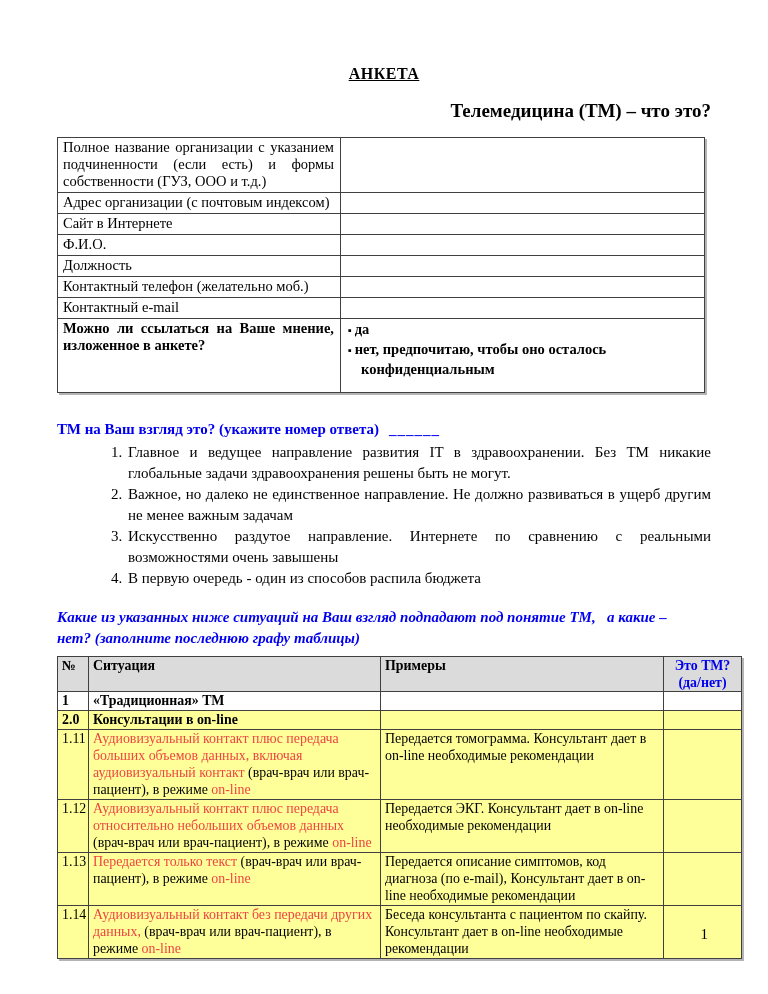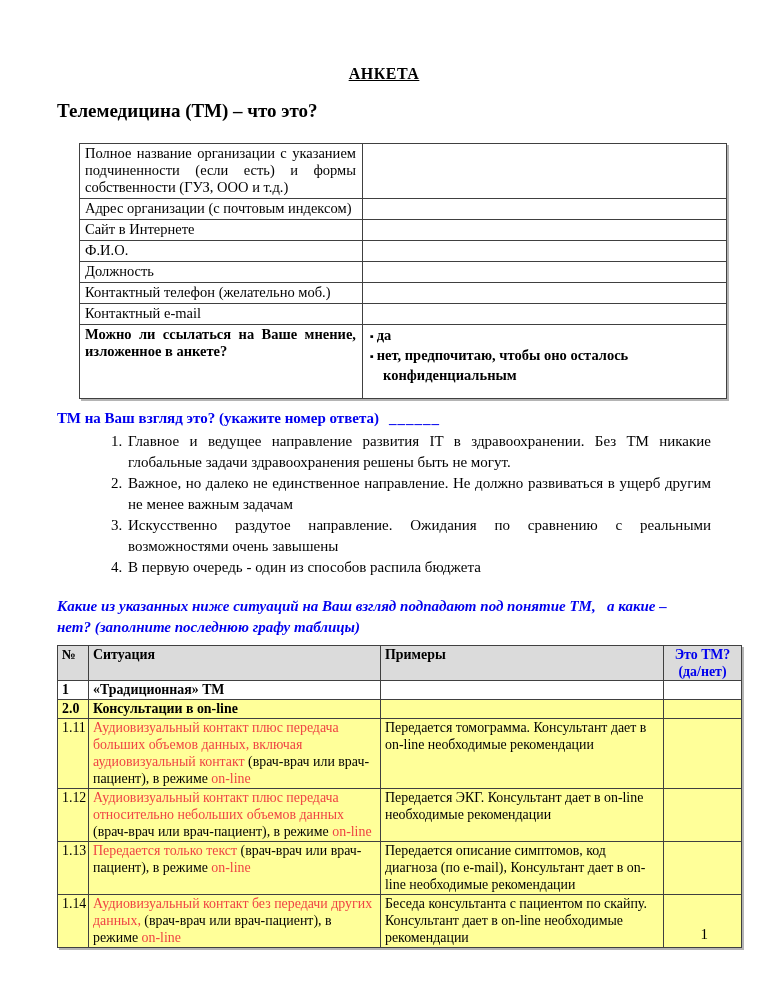--- a/index.html
+++ b/index.html
@@ -7,43 +7,42 @@
     width:768px;height:994px;position:relative;box-sizing:border-box;
     padding:64px 57px 0 57px;background:#ffffff;color:#000;
     font-family:"Liberation Serif","DejaVu Serif",serif;
     overflow:hidden;
   }
   .title{
     text-align:center;font-weight:bold;font-size:16px;line-height:20px;
     text-decoration:underline;letter-spacing:.5px;margin-bottom:16px;
   }
   .subtitle{
-    text-align:left;font-weight:bold;font-size:19px;line-height:22px;
-    margin-bottom:21px;
+    text-align:right;font-weight:bold;font-size:19px;line-height:22px;
+    margin-bottom:15px;
   }
   table{border-collapse:collapse;}
   table.info{
     width:647px;table-layout:fixed;font-size:14.5px;line-height:17px;
     box-shadow:2px 2px 0 #b4b4b4;
-    margin-left:22px;
   }
   table.info td{
     border:1px solid #404040;vertical-align:top;padding:1px 6px 2px 5px;
   }
   table.info td.lab{text-align:justify;}
   table.info tr.consent-row td{height:70px;font-weight:bold;}
   ul.consent{list-style:none;margin:0;padding:0 0 0 2px;}
   ul.consent li{
     padding-left:13px;text-indent:-13px;font-weight:bold;line-height:19px;
   }
   ul.consent li::before{content:"▪ ";font-size:11px;}
   .q-blue{
     color:#0000EE;font-weight:bold;font-size:15px;line-height:21px;
   }
-  .q1{margin-top:9px;}
+  .q1{margin-top:26px;}
   .blank{
     color:#0000EE;font-weight:bold;letter-spacing:1px;margin-left:10px;
   }
   ol.opts{
     margin:2px 0 0 0;padding:0 0 0 69px;font-size:15px;line-height:21px;
     text-align:justify;
   }
   ol.opts li{padding-left:2px;}
   .q2{margin-top:18px;font-style:italic;}
   .q2 .line{display:block;white-space:pre;}
@@ -126,21 +125,21 @@
     </tbody>
   </table>
 
   <div class="q1 q-blue">
     <span>ТМ на Ваш взгляд это? (укажите номер ответа)</span><span class="blank">______</span>
   </div>
 
   <ol class="opts">
     <li>Главное и ведущее направление развития IT в здравоохранении. Без ТМ никакие глобальные задачи здравоохранения решены быть не могут.</li>
     <li>Важное, но далеко не единственное направление. Не должно развиваться в ущерб другим не менее важным задачам</li>
-    <li>Искусственно раздутое направление. Ожидания по сравнению с реальными возможностями  очень завышены</li>
+    <li>Искусственно раздутое направление. Интернете по сравнению с реальными возможностями  очень завышены</li>
     <li>В первую очередь - один из способов распила бюджета</li>
   </ol>
 
   <div class="q2 q-blue">
     <span class="line">Какие из указанных ниже ситуаций на Ваш взгляд подпадают под понятие ТМ,   а какие –</span>
     <span class="line">нет? (заполните последнюю графу таблицы)</span>
   </div>
 
   <table class="sit">
     <colgroup>

